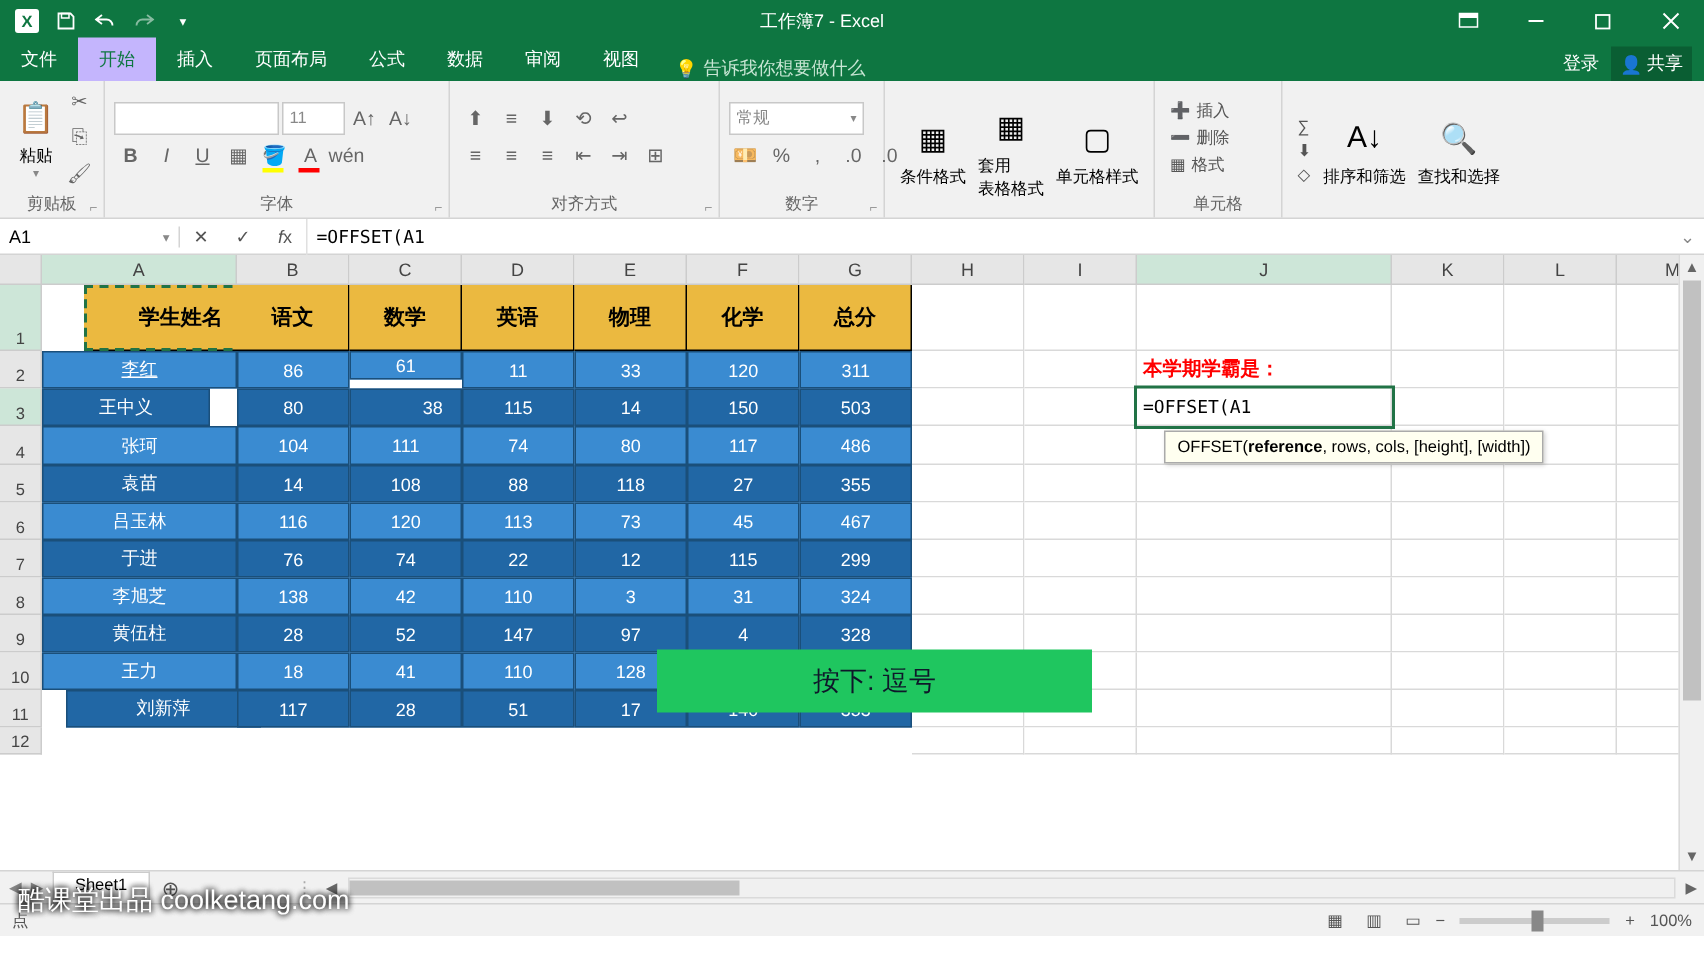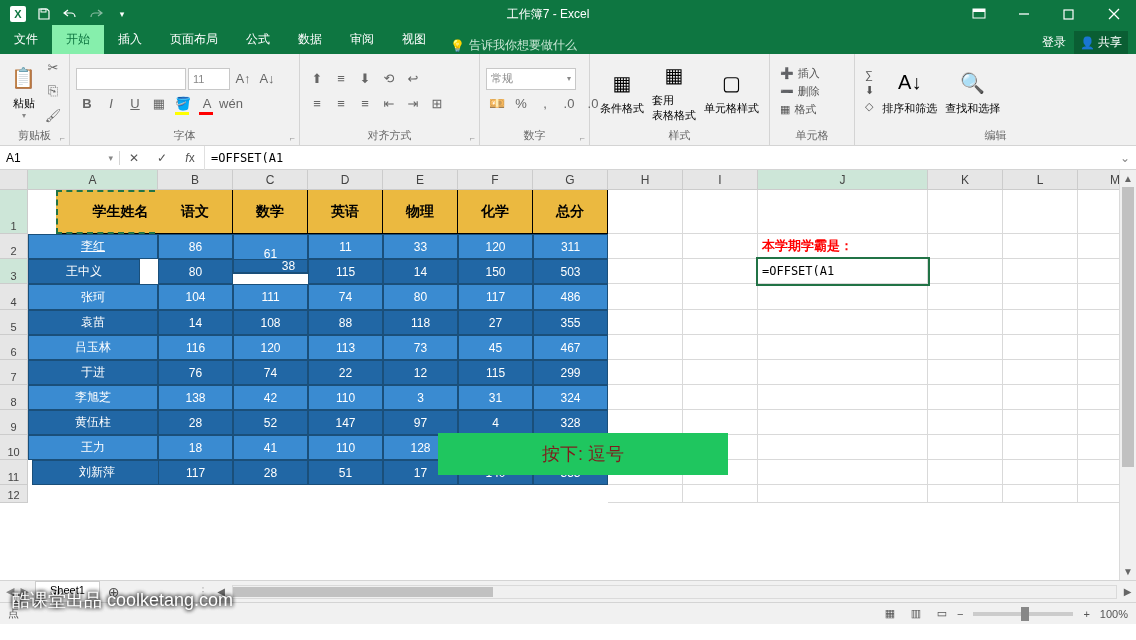--- a/index.html
+++ b/index.html
@@ -9,21 +9,21 @@
 .titlebar { height: 28px; background: #0e7641; color: #fff; display: flex; align-items: center; font-size: 12px; }
 .titlebar .qat { display: flex; align-items: center; gap: 2px; padding: 0 6px; }
 .titlebar .qat-btn { width: 24px; height: 24px; display: flex; align-items: center; justify-content: center; cursor: pointer; }
 .titlebar .title { flex: 1; text-align: center; }
 .titlebar .win-controls { display: flex; }
 .titlebar .win-btn { width: 45px; height: 28px; display: flex; align-items: center; justify-content: center; cursor: pointer; }
 
 
 .ribbon-tabs { height: 26px; background: #0e7641; display: flex; align-items: flex-end; color: #fff; font-size: 12px; }
 .ribbon-tab { padding: 6px 14px; cursor: pointer; }
-.ribbon-tab.active { background: #86efac; color: #0e7641; }
+.ribbon-tab.active { background: #c4b5fd; color: #0e7641; }
 .ribbon-tabs .right { margin-left: auto; display: flex; align-items: center; padding-right: 8px; gap: 8px; text-align: center; }
 .share-btn { background: #0a5e33; padding: 3px 6px; display: flex; align-items: center; gap: 3px; }
 .tell-me { display: flex; align-items: center; gap: 4px; padding: 0 10px; color: #c8e6d4; }
 
 
 .ribbon { height: 92px; background: #f1f1f1; border-bottom: 1px solid #d4d4d4; display: flex; font-size: 11px; }
 .ribbon-group { border-right: 1px solid #d4d4d4; display: flex; flex-direction: column; padding: 2px 6px 0; }
 .ribbon-group .controls { flex: 1; display: flex; align-items: center; }
 .ribbon-group .label { text-align: center; font-size: 11px; color: #666; padding: 2px 0; position: relative; }
 .ribbon-group .label .launcher { position: absolute; right: -2px; bottom: 2px; font-size: 9px; color: #999; }
@@ -74,21 +74,21 @@
 .marching { outline: 2px dashed #217346; outline-offset: -2px; }
 
 
 .edit-cell { outline: 2px solid #217346; background: #fff !important; color: #000 !important; font-family: Consolas, monospace; }
 
 
 .fn-tooltip { position: absolute; background: #fffff0; border: 1px solid #aaa; padding: 4px 8px; font-size: 11px; box-shadow: 1px 1px 3px rgba(0,0,0,0.2); white-space: nowrap; }
 .fn-tooltip b { font-weight: bold; }
 
 
-.instruction { position: absolute; background: #1fc65f; color: #7f1d1d; font-size: 18px; display: flex; align-items: center; justify-content: center; padding: 8px 26px; z-index: 50; }
+.instruction { position: absolute; background: #1fc65f; color: #0f172a; font-size: 18px; display: flex; align-items: center; justify-content: center; padding: 8px 26px; z-index: 50; }
 
 
 .vscroll { width: 17px; background: #f0f0f0; border-left: 1px solid #dadada; position: relative; }
 .vscroll .arrow { height: 17px; display: flex; align-items: center; justify-content: center; color: #666; font-size: 10px; cursor: pointer; }
 .vscroll .thumb { position: absolute; left: 2px; right: 2px; background: #c1c1c1; }
 
 
 .bottom-strip { height: 22px; display: flex; border-top: 1px solid #d4d4d4; background: #f1f1f1; font-size: 11px; }
 .sheet-nav { display: flex; align-items: center; padding: 0 6px; gap: 6px; color: #888; }
 .sheet-tab { background: #fff; border: 1px solid #ccc; border-bottom: none; padding: 2px 14px; cursor: pointer; }
@@ -287,21 +287,20 @@
       <div class="big-btn">
           <div class="icn">▦</div>
           <div class="txt" style="white-space:pre">套用
 表格格式</div>
         </div>
       <div class="big-btn">
           <div class="icn">▢</div>
           <div class="txt">单元格样式</div>
         </div>
     </div>
-    <div class="label"><span>样式</span></div>
   </div>
 
   <div class="ribbon-group" style="width:85px">
     <div class="controls">
       <div class="cell-stack">
         <div>
             <span>➕</span>
             <span>插入</span>
           </div>
         <div>
@@ -332,21 +331,20 @@
       </div>
       <div class="big-btn">
           <div class="icn">A↓</div>
           <div class="txt">排序和筛选</div>
         </div>
       <div class="big-btn">
           <div class="icn">🔍</div>
           <div class="txt">查找和选择</div>
         </div>
     </div>
-    <div class="label"><span>编辑</span></div>
   </div>
 </div>
 
 <div class="formula-row">
   <div class="name-box">
     <span>A1</span>
     <span>▾</span>
   </div>
   <div class="fb-btns">
     <div class="fb-btn">✕</div>
@@ -464,28 +462,28 @@
         <div class="cell " style="left: 1050px; top: 295px; width: 75px; height: 18px;"></div>
         <div class="cell th-cell marching" style="left: 0px; top: 0px; width: 130px; height: 44px; margin-left: 28px;">学生姓名</div>
         <div class="cell th-cell" style="left: 130px; top: 0px; width: 75px; height: 44px;">语文</div>
         <div class="cell th-cell" style="left: 205px; top: 0px; width: 75px; height: 44px;">数学</div>
         <div class="cell th-cell" style="left: 280px; top: 0px; width: 75px; height: 44px;">英语</div>
         <div class="cell th-cell" style="left: 355px; top: 0px; width: 75px; height: 44px;">物理</div>
         <div class="cell th-cell" style="left: 430px; top: 0px; width: 75px; height: 44px;">化学</div>
         <div class="cell th-cell" style="left: 505px; top: 0px; width: 75px; height: 44px;">总分</div>
         <div class="cell name-cell" style="left: 0px; top: 44px; width: 130px; height: 25px; text-decoration: underline;">李红</div>
         <div class="cell data-cell" style="left: 130px; top: 44px; width: 75px; height: 25px;">86</div>
-        <div class="cell data-cell" style="left: 205px; top: 44px; width: 75px; height: 40px;">61</div>
+        <div class="cell data-cell" style="left: 205px; top: 44px; width: 75px; height: 19px;">61</div>
         <div class="cell data-cell" style="left: 280px; top: 44px; width: 75px; height: 25px;">11</div>
         <div class="cell data-cell" style="left: 355px; top: 44px; width: 75px; height: 25px;">33</div>
         <div class="cell data-cell" style="left: 430px; top: 44px; width: 75px; height: 25px;">120</div>
         <div class="cell data-cell" style="left: 505px; top: 44px; width: 75px; height: 25px;">311</div>
         <div class="cell name-cell odd" style="left: 0px; top: 69px; width: 112px; height: 25px;">王中义</div>
         <div class="cell data-cell odd" style="left: 130px; top: 69px; width: 75px; height: 25px;">80</div>
-        <div class="cell data-cell odd" style="left: 205px; top: 69px; width: 75px; height: 14px; padding-left: 40px;">38</div>
+        <div class="cell data-cell odd" style="left: 205px; top: 69px; width: 75px; height: 25px; padding-left: 40px;">38</div>
         <div class="cell data-cell odd" style="left: 280px; top: 69px; width: 75px; height: 25px;">115</div>
         <div class="cell data-cell odd" style="left: 355px; top: 69px; width: 75px; height: 25px;">14</div>
         <div class="cell data-cell odd" style="left: 430px; top: 69px; width: 75px; height: 25px;">150</div>
         <div class="cell data-cell odd" style="left: 505px; top: 69px; width: 75px; height: 25px;">503</div>
         <div class="cell name-cell" style="left: 0px; top: 94px; width: 130px; height: 26px;">张珂</div>
         <div class="cell data-cell" style="left: 130px; top: 94px; width: 75px; height: 26px;">104</div>
         <div class="cell data-cell" style="left: 205px; top: 94px; width: 75px; height: 26px;">111</div>
         <div class="cell data-cell" style="left: 280px; top: 94px; width: 75px; height: 26px;">74</div>
         <div class="cell data-cell" style="left: 355px; top: 94px; width: 75px; height: 26px;">80</div>
         <div class="cell data-cell" style="left: 430px; top: 94px; width: 75px; height: 26px;">117</div>
@@ -525,30 +523,31 @@
         <div class="cell data-cell odd" style="left: 355px; top: 220px; width: 75px; height: 25px;">97</div>
         <div class="cell data-cell odd" style="left: 430px; top: 220px; width: 75px; height: 25px;">4</div>
         <div class="cell data-cell odd" style="left: 505px; top: 220px; width: 75px; height: 25px;">328</div>
         <div class="cell name-cell" style="left: 0px; top: 245px; width: 130px; height: 25px;">王力</div>
         <div class="cell data-cell" style="left: 130px; top: 245px; width: 75px; height: 25px;">18</div>
         <div class="cell data-cell" style="left: 205px; top: 245px; width: 75px; height: 25px;">41</div>
         <div class="cell data-cell" style="left: 280px; top: 245px; width: 75px; height: 25px;">110</div>
         <div class="cell data-cell" style="left: 355px; top: 245px; width: 75px; height: 25px;">128</div>
         <div class="cell data-cell" style="left: 430px; top: 245px; width: 75px; height: 25px;">77</div>
         <div class="cell data-cell" style="left: 505px; top: 245px; width: 75px; height: 25px;">374</div>
-        <div class="cell name-cell odd" style="left: 4px; top: 270px; width: 130px; height: 25px;">刘新萍</div>
+        <div class="cell name-cell odd" style="left: 16px; top: 270px; width: 130px; height: 25px;">刘新萍</div>
         <div class="cell data-cell odd" style="left: 130px; top: 270px; width: 75px; height: 25px;">117</div>
         <div class="cell data-cell odd" style="left: 205px; top: 270px; width: 75px; height: 25px;">28</div>
         <div class="cell data-cell odd" style="left: 280px; top: 270px; width: 75px; height: 25px;">51</div>
         <div class="cell data-cell odd" style="left: 355px; top: 270px; width: 75px; height: 25px;">17</div>
         <div class="cell data-cell odd" style="left: 430px; top: 270px; width: 75px; height: 25px;">140</div>
         <div class="cell data-cell odd" style="left: 505px; top: 270px; width: 75px; height: 25px;">353</div>
         <div class="cell red-text" style="left: 730px; top: 44px; width: 170px; height: 25px;">本学期学霸是：</div>
         <div class="cell edit-cell" style="left: 730px; top: 69px; width: 170px; height: 25px; justify-content: flex-start;">=OFFSET(A1</div>
       </div>
+      <div class="fn-tooltip" style="left: 776px; top: 117px;"><span>OFFSET(</span><b>reference</b><span>, rows, cols, [height], [width])</span></div>
       <div class="instruction" style="left: 438px; top: 263px; width: 290px; height: 42px;">按下: 逗号</div>
     </div>
   <div class="vscroll">
     <div class="arrow">▲</div>
     <div class="thumb" style="top:17px;height:280px"></div>
     <div class="arrow" style="position:absolute;bottom:0;width:100%">▼</div>
   </div>
 </div>
 
 <div class="bottom-strip">

